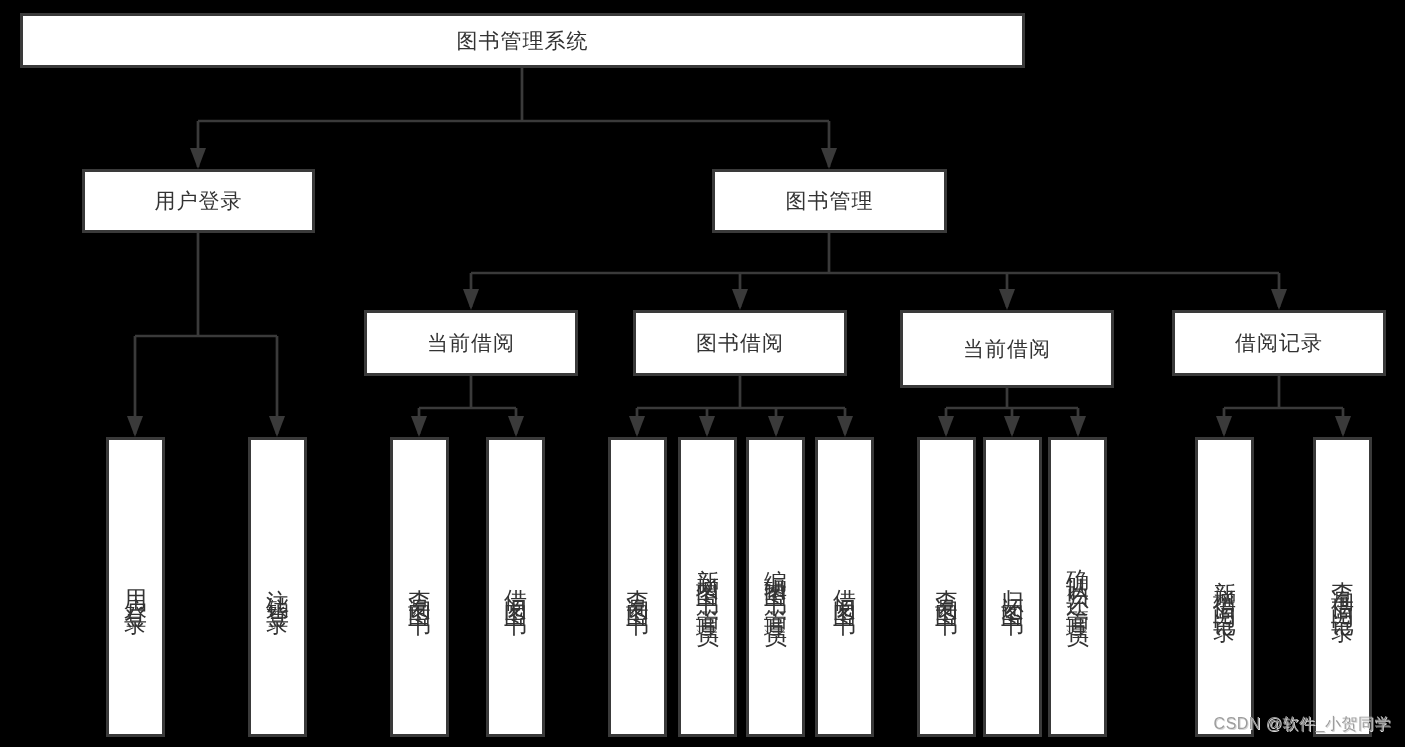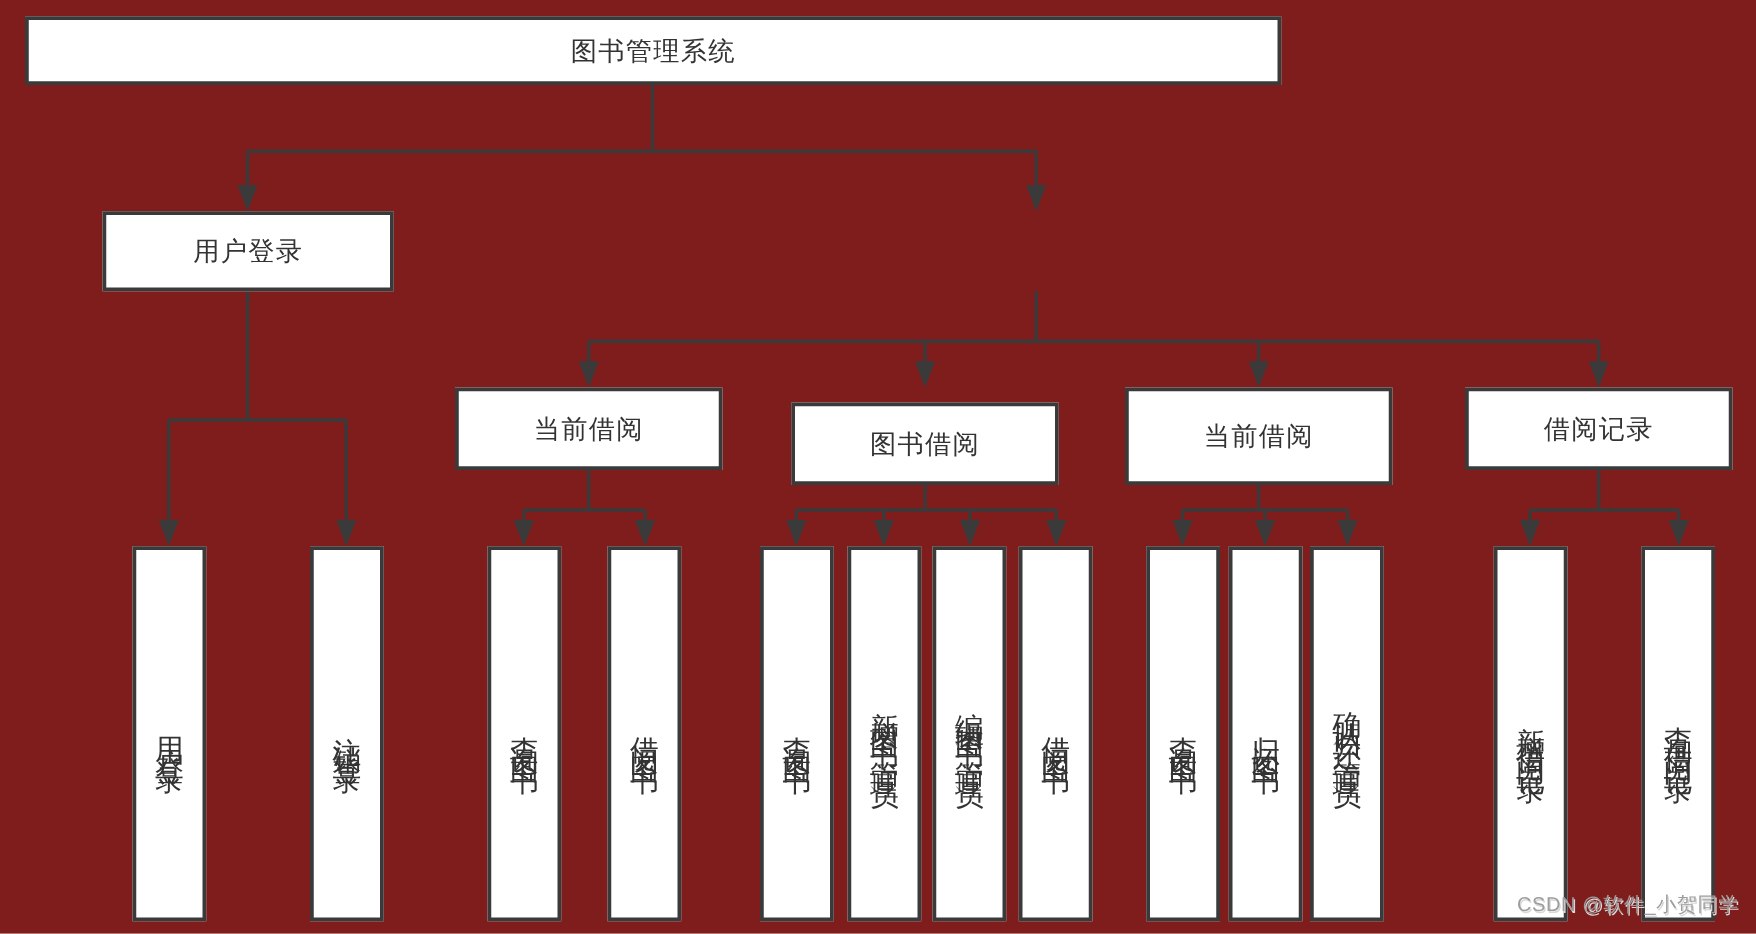--- a/index.html
+++ b/index.html
@@ -1,20 +1,20 @@
 <!DOCTYPE html>
 <html><head>
 <meta charset="utf-8">
 <style>
   html, body { margin: 0; padding: 0; background: #ffffff; }
   .canvas {
     position: relative;
     width: 1405px;
     height: 747px;
-    background: #7f1d1d;
+    background: #000000;
     font-family: "Liberation Sans", sans-serif;
     overflow: hidden;
   }
   .connectors {
     position: absolute;
     left: 0; top: 0;
     width: 1405px; height: 747px;
     z-index: 1;
   }
   .node {
@@ -89,23 +89,24 @@
       <polygon points="1004,416 1020,416 1012,437"></polygon>
       <polygon points="1070,416 1086,416 1078,437"></polygon>
       <polygon points="1216,416 1232,416 1224,437"></polygon>
       <polygon points="1335,416 1351,416 1343,437"></polygon>
     </g>
   </svg>
 
   <div class="node h" style="left:20px; top:13px; width:1005px; height:55px;">图书管理系统</div>
 
   <div class="node h" style="left:82px; top:169px; width:233px; height:64px;">用户登录</div>
+  <div class="node h" style="left:712px; top:169px; width:235px; height:64px;">图书管理</div>
 
   <div class="node h" style="left:364px; top:310px; width:214px; height:66px;">当前借阅</div>
-  <div class="node h" style="left:633px; top:310px; width:214px; height:66px;margin-top:12px;">图书借阅</div>
+  <div class="node h" style="left:633px; top:310px; width:214px; height:66px;">图书借阅</div>
   <div class="node h" style="left:900px; top:310px; width:214px; height:78px;">当前借阅</div>
   <div class="node h" style="left:1172px; top:310px; width:214px; height:66px;">借阅记录</div>
 
   <div class="node v" style="left:106px; top:437px; width:59px; height:300px;">用户登录</div>
   <div class="node v" style="left:248px; top:437px; width:59px; height:300px;">注销登录</div>
 
   <div class="node v" style="left:390px; top:437px; width:59px; height:300px;">查询图书</div>
   <div class="node v" style="left:486px; top:437px; width:59px; height:300px;">借阅图书</div>
 
   <div class="node v" style="left:608px; top:437px; width:59px; height:300px;">查询图书</div>

